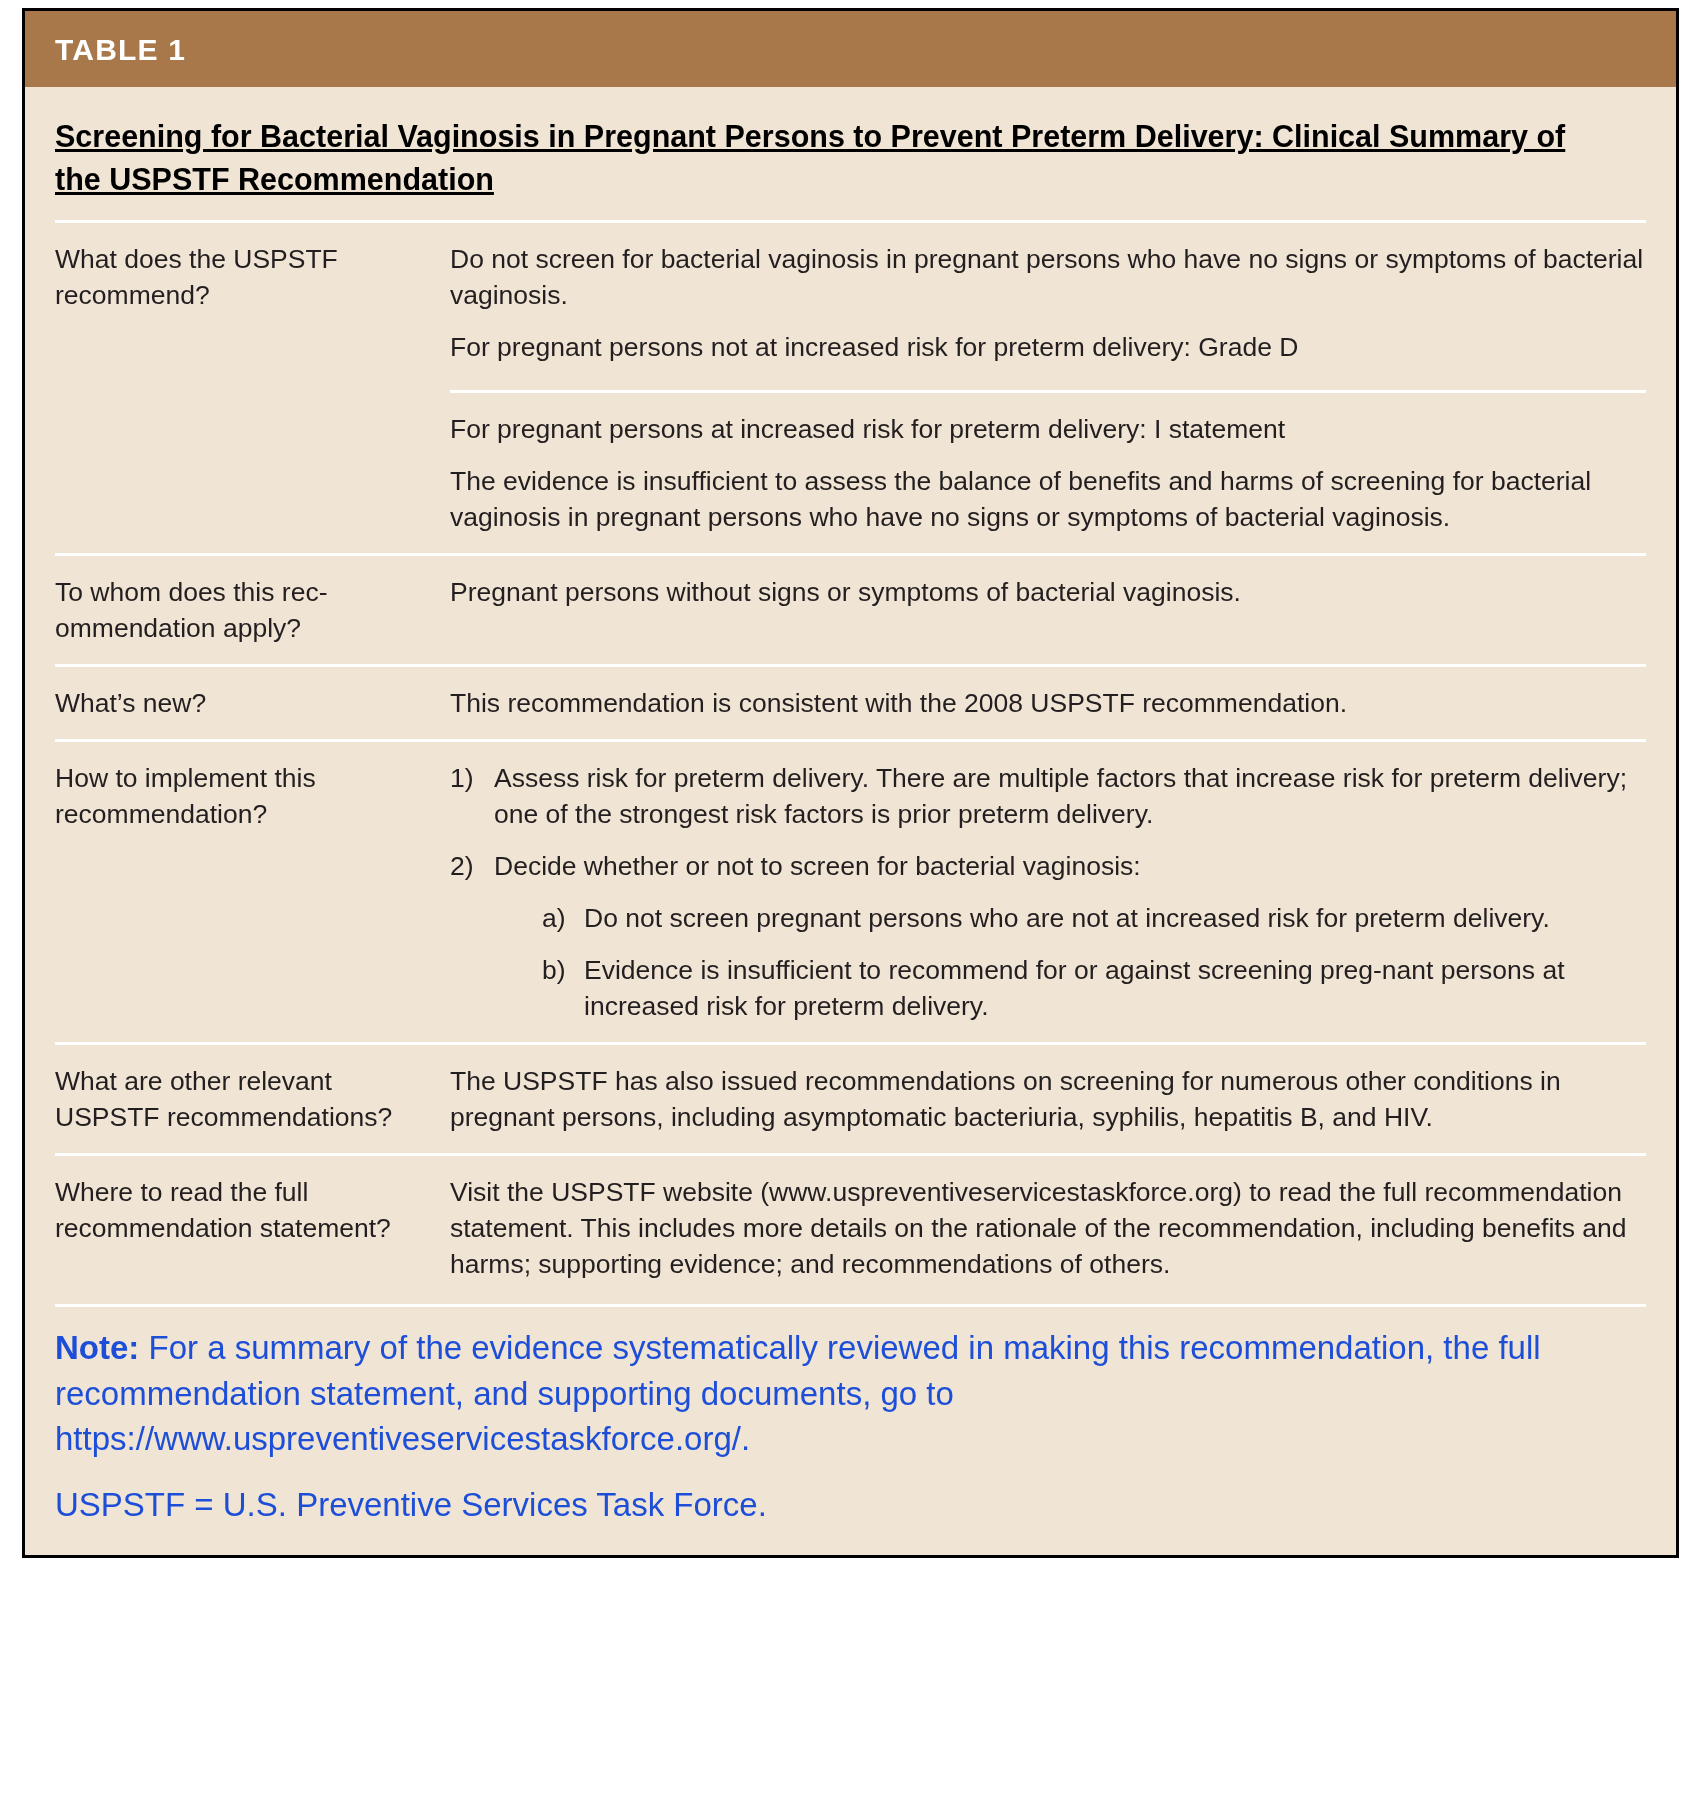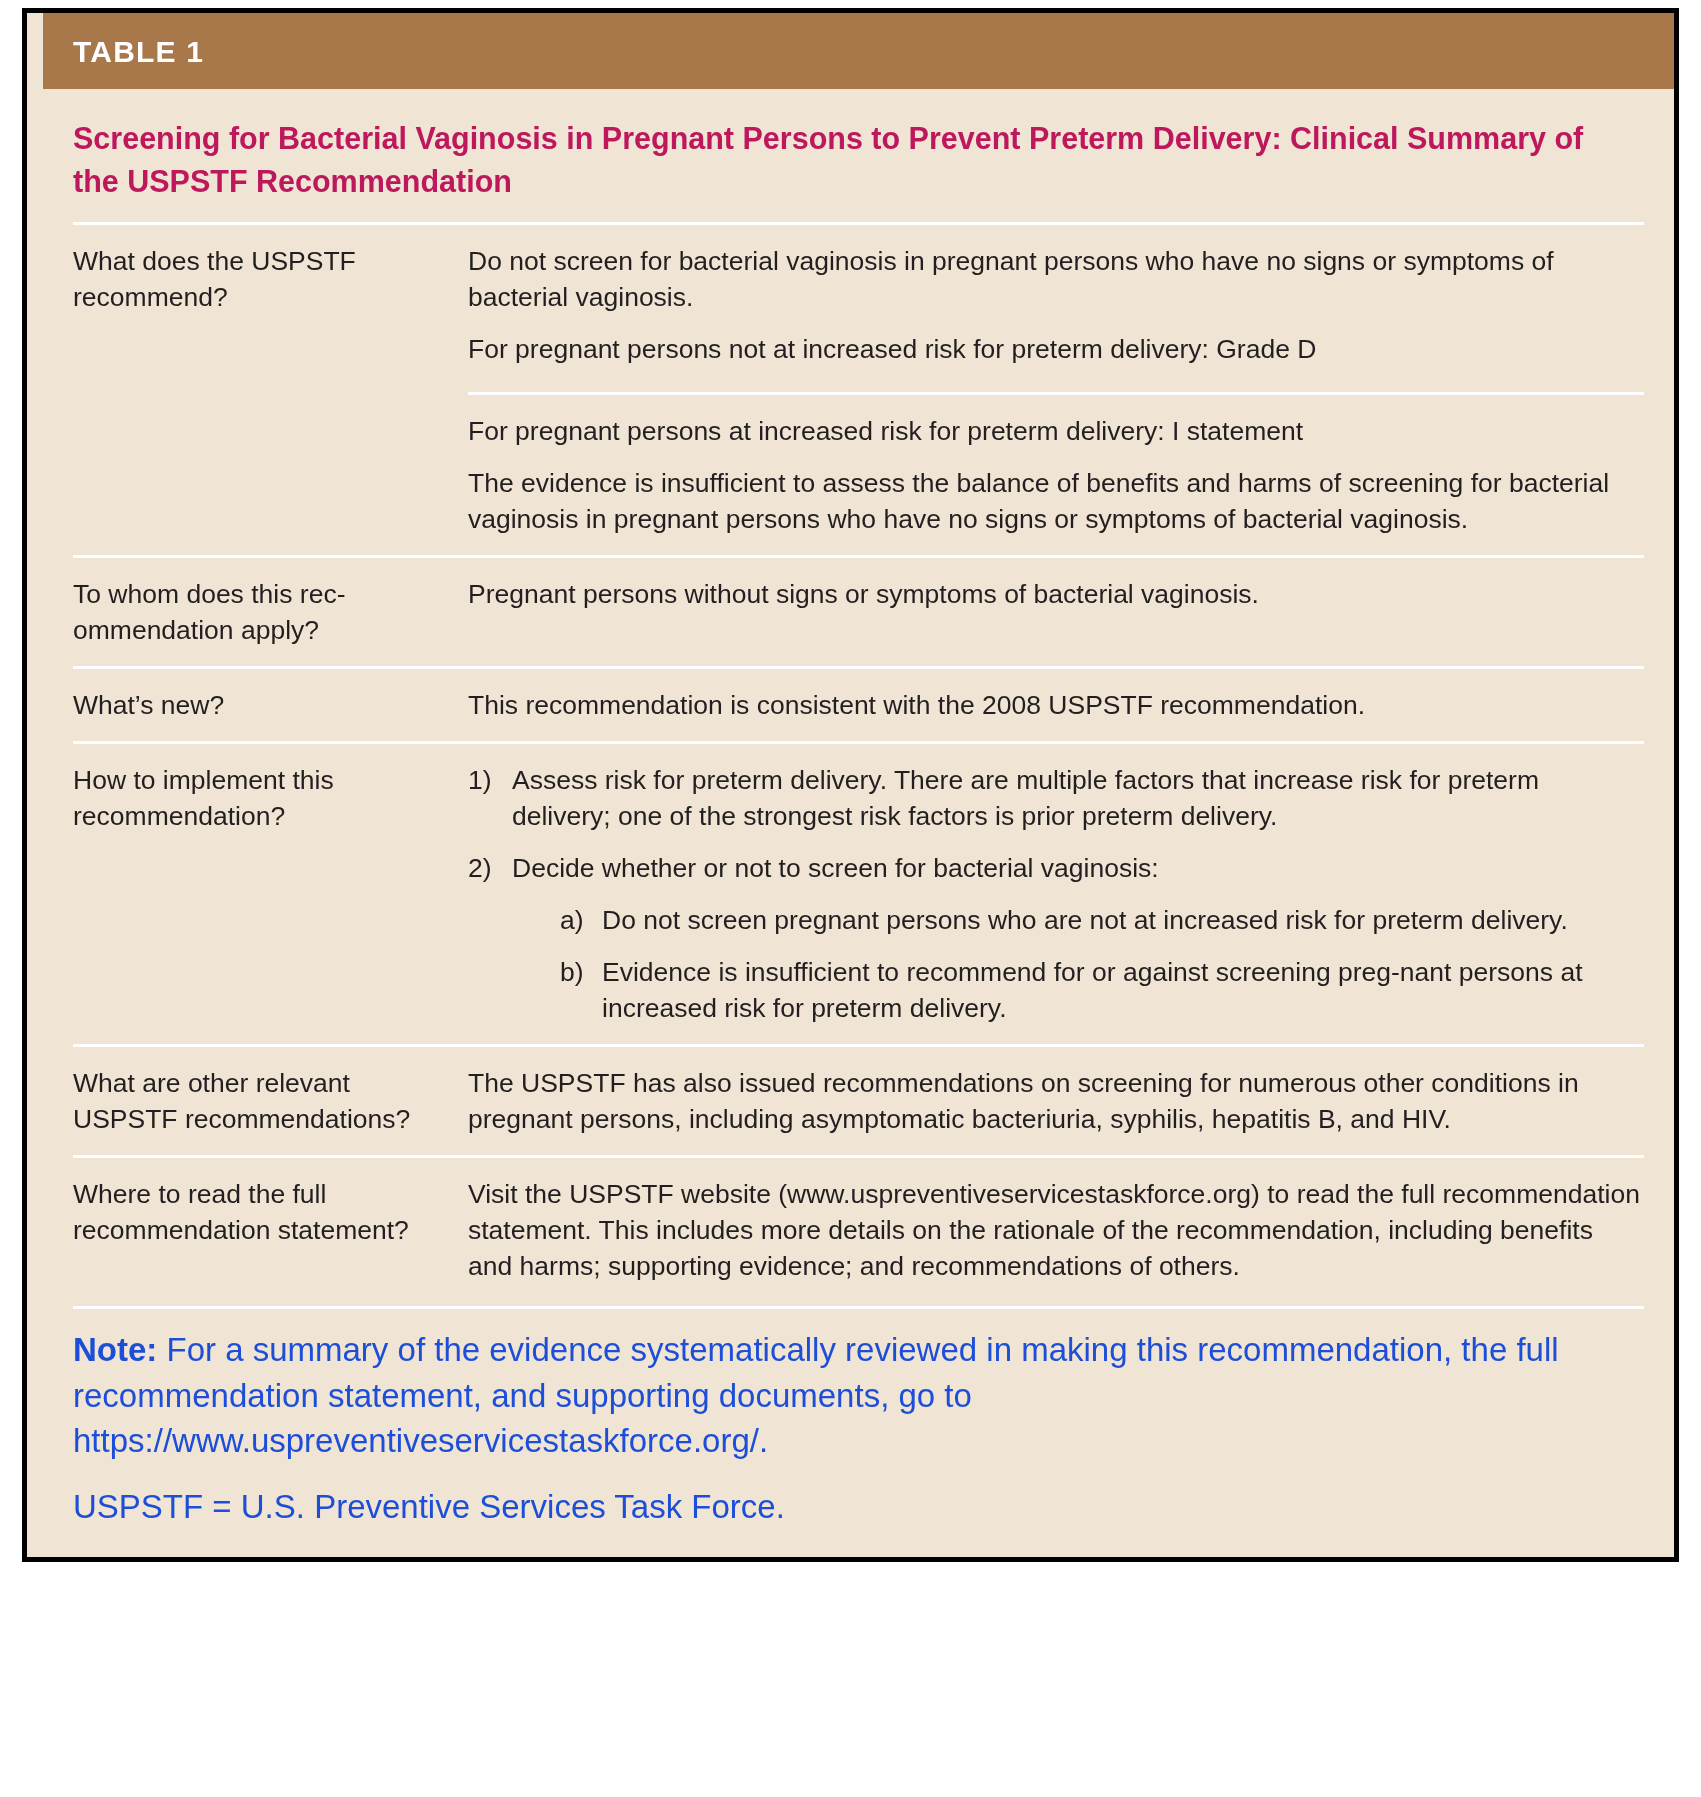--- a/index.html
+++ b/index.html
@@ -10,43 +10,43 @@
   body {
     font-family: "Liberation Sans", sans-serif;
     width: 1701px;
   }
   .page {
     width: 1701px;
     box-sizing: border-box;
     padding: 8px 22px 22px 22px;
   }
   .table-wrap {
-    border: 5px solid #000000;
+    border: 3px solid #000000;
     background: #f0e4d4;
     box-sizing: border-box;
-    padding-left: 16px;
   }
   .table-header {
     background: #a9784a;
     color: #ffffff;
     font-size: 30px;
     font-weight: bold;
     letter-spacing: 1.2px;
     padding: 22px 30px 20px 30px;
   }
   .table-body {
     padding: 0 30px 10px 30px;
   }
   .table-title {
-    color: #be185d;
+    color: #000000;
     font-size: 30.5px;
     font-weight: bold;
     line-height: 1.42;
     padding: 28px 0 18px 0;
     max-width: 1530px;
+    text-decoration: underline;
   }
   .row {
     display: flex;
     align-items: flex-start;
     border-top: 3px solid #ffffff;
     padding: 18px 0 18px 0;
   }
   .row:first-of-type {
     border-top: none;
     padding-top: 4px;

